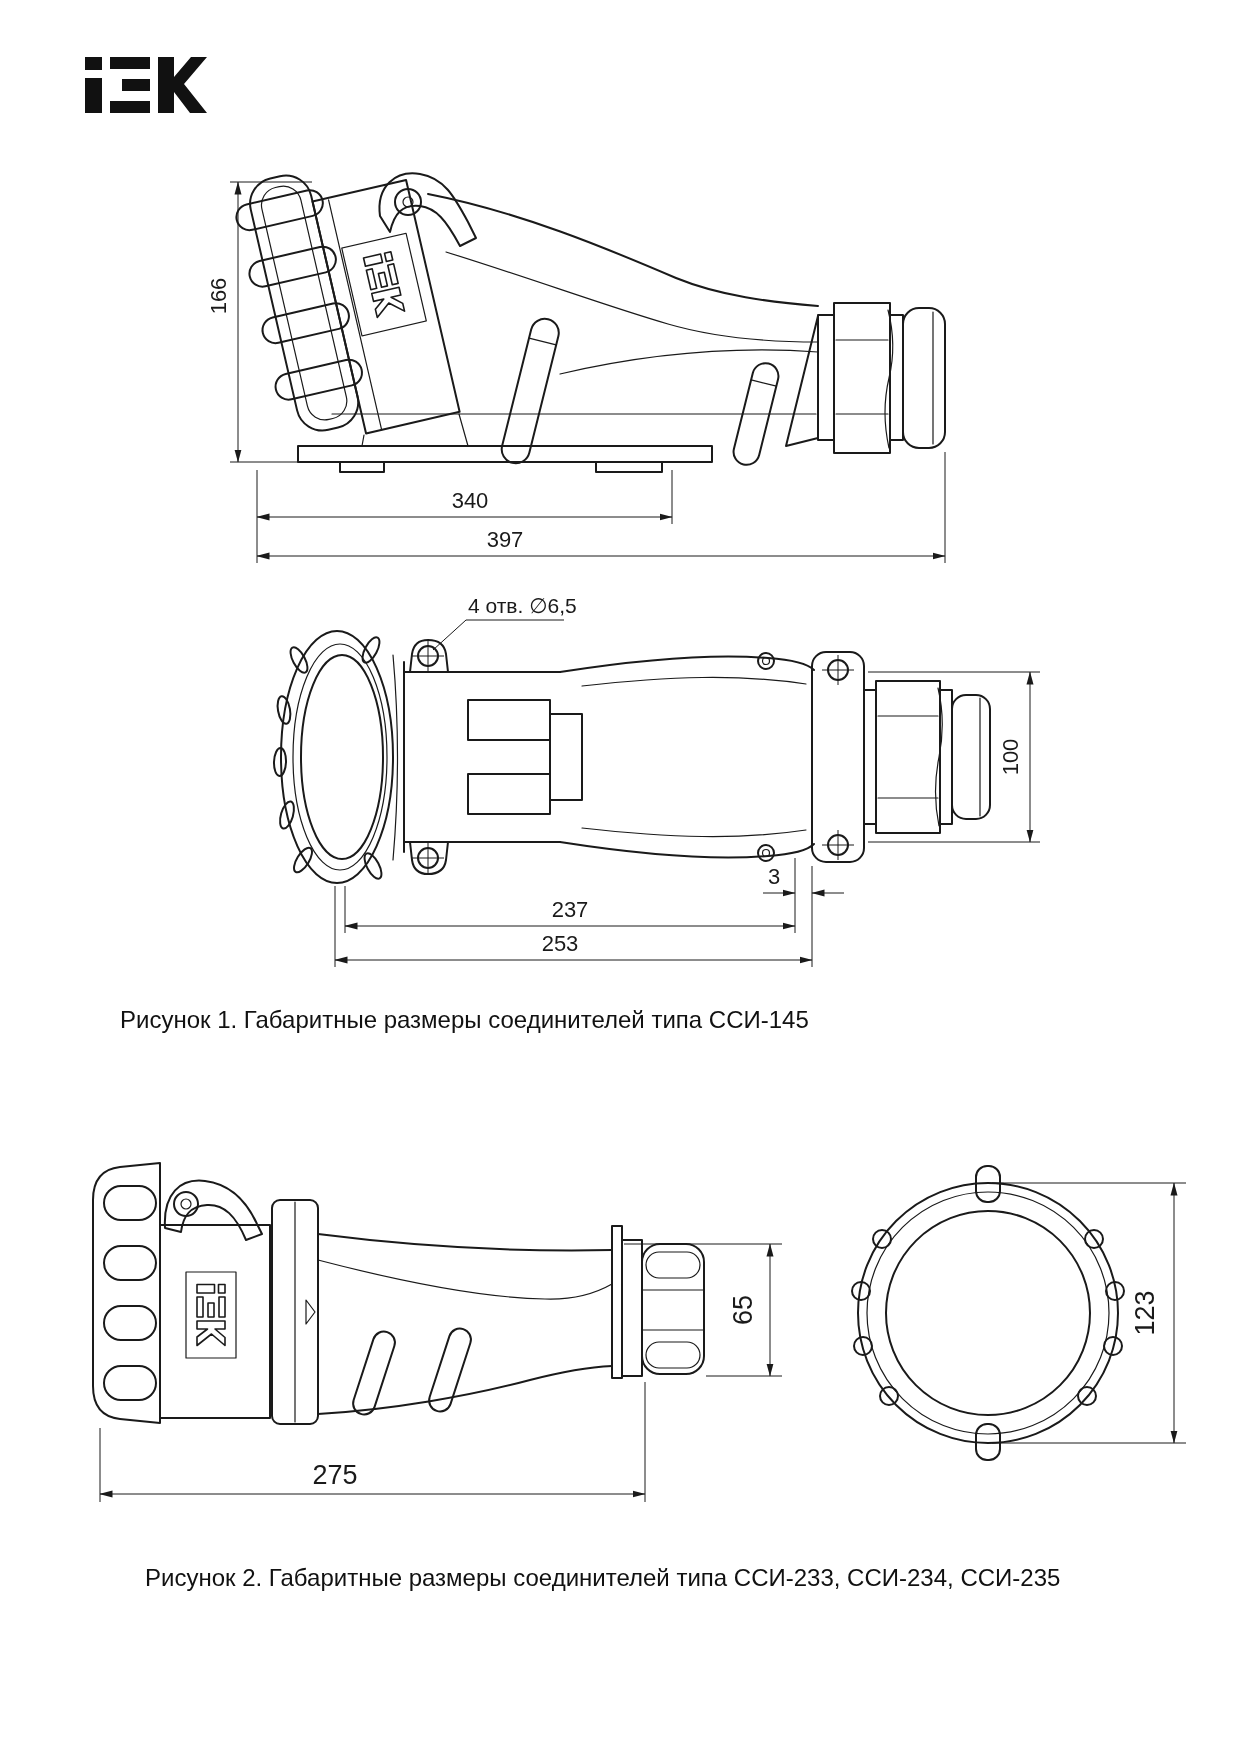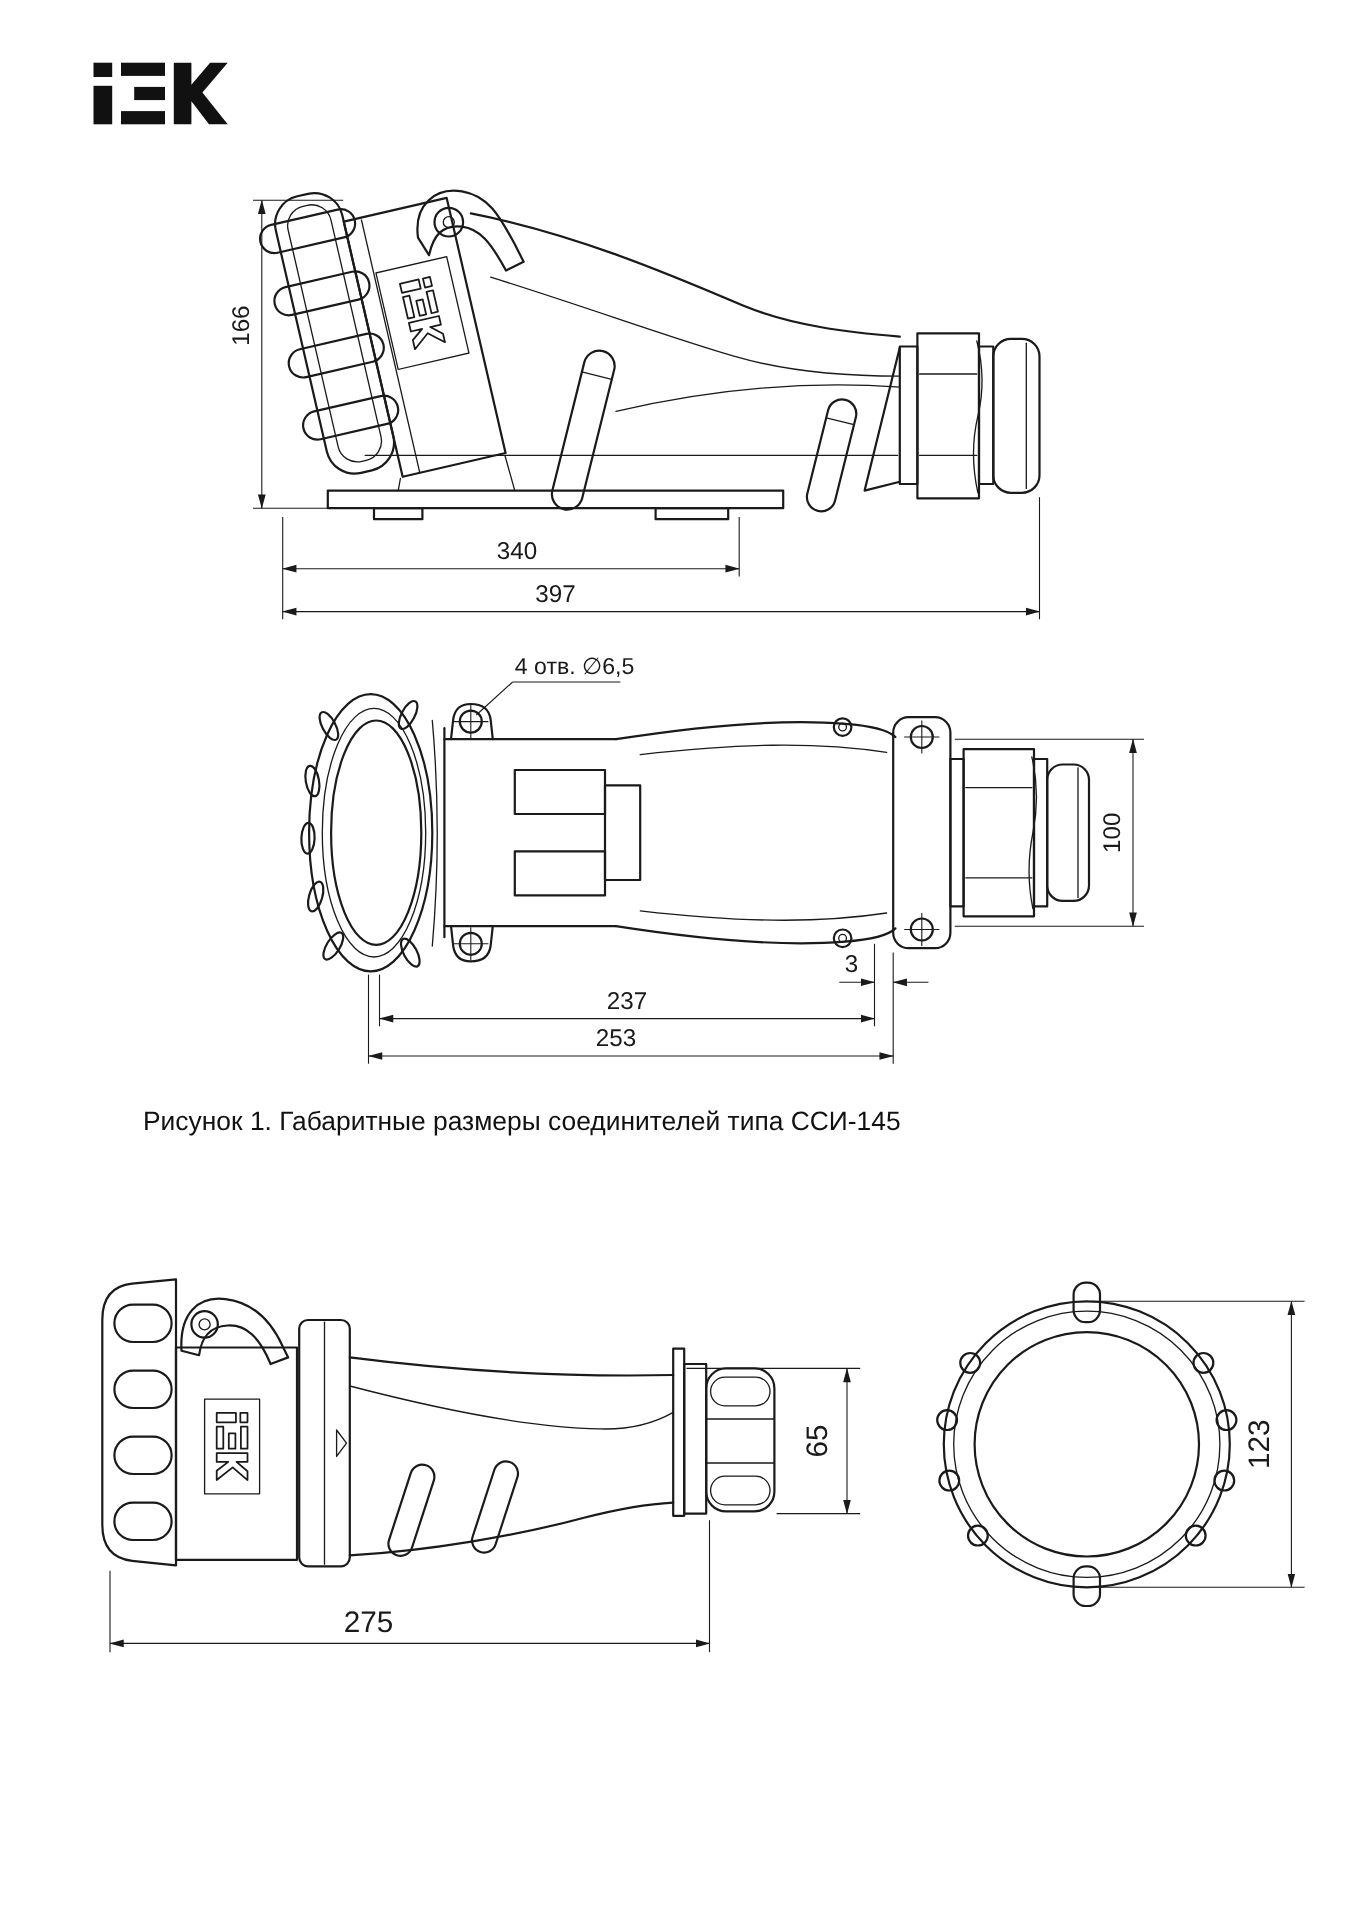--- a/index.html
+++ b/index.html
@@ -275,14 +275,15 @@
 
       <line x1="992" y1="1183" x2="1186" y2="1183" class="ext"></line>
       <line x1="992" y1="1443" x2="1186" y2="1443" class="ext"></line>
       <line x1="1174" y1="1183" x2="1174" y2="1443" class="ext" marker-start="url(#as)" marker-end="url(#ae)"></line>
       <text class="t27" transform="translate(1154,1313) rotate(-90)">123</text>
     </g>
 
   </g>
 </svg>
 
-<div class="caption" style="left:130px; top:1006px">Рисунок 1. Габаритные размеры соединителей типа ССИ-145</div>
+<div class="caption" style="left:120px; top:1006px">Рисунок 1. Габаритные размеры соединителей типа ССИ-145</div>
+<div class="caption" style="left:145px; top:1564px">Рисунок 2. Габаритные размеры соединителей типа ССИ-233, ССИ-234, ССИ-235</div>
 </div>
 
 </body></html>

